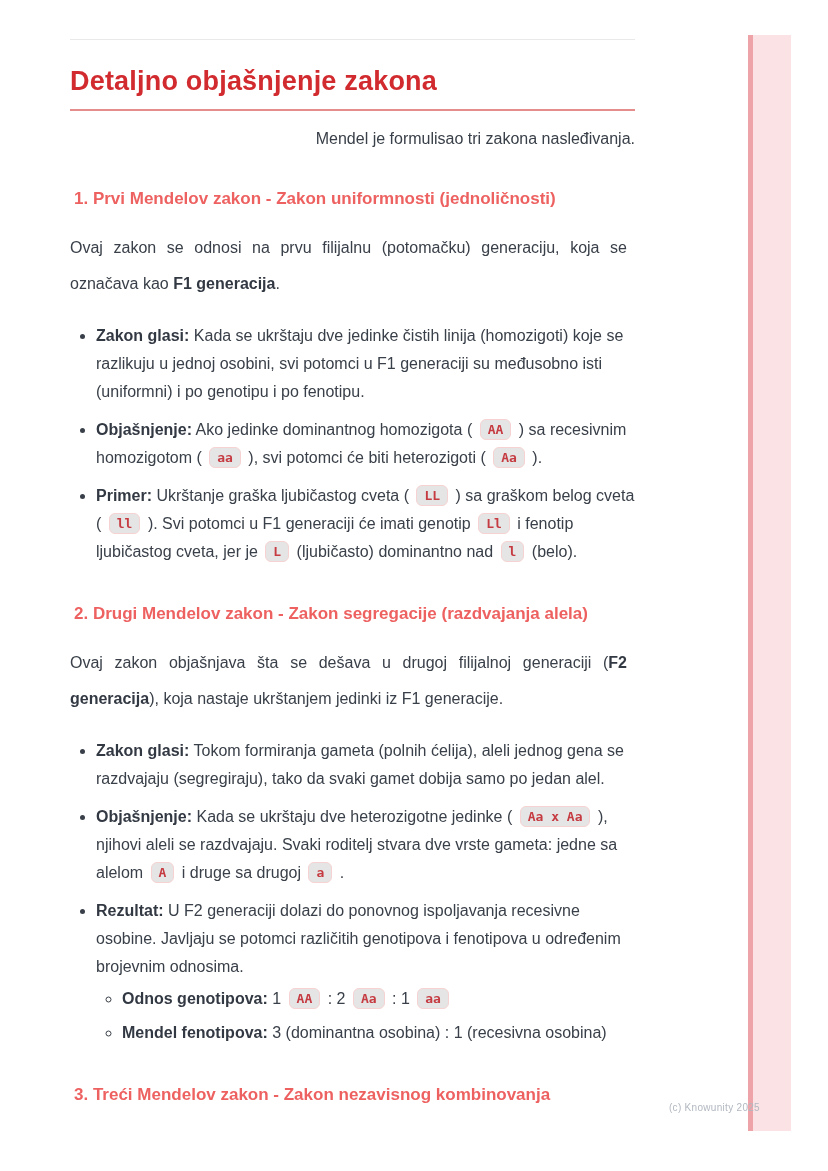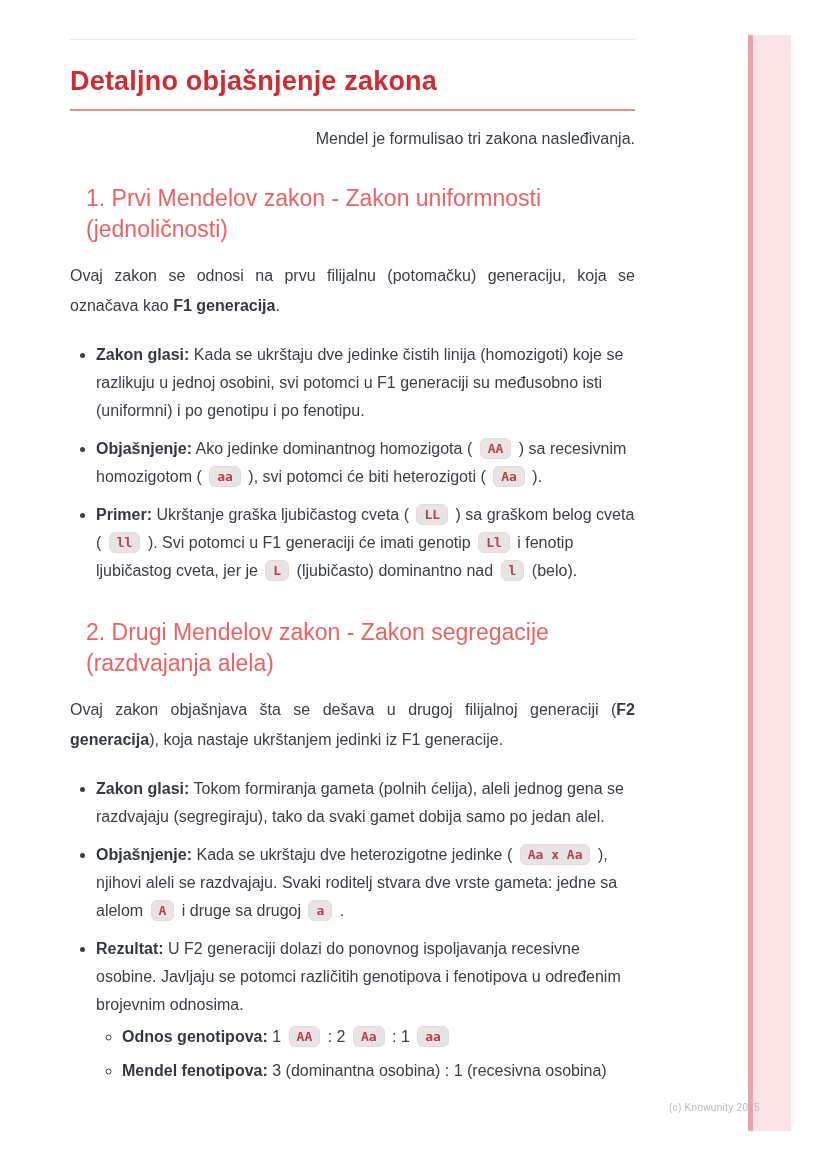--- a/index.html
+++ b/index.html
@@ -30,30 +30,30 @@
     border-bottom: 2px solid #e58c8c;
     letter-spacing: 0.2px;
   }
   .intro {
     margin-top: 16px;
     font-size: 16px;
     line-height: 24px;
     text-align: right;
   }
   section h2 {
-    margin: 32px 0 0 16px;
-    font-size: 23px;
+    margin: 32px 0 0 4px;
+    font-size: 17px;
     line-height: 31px;
-    font-weight: normal;
+    font-weight: bold;
     color: #ee6161;
   }
   section p.para {
-    margin: 16px 0 0 0;
+    margin: 16px 8px 0 0;
     font-size: 16px;
-    line-height: 30px;
+    line-height: 36px;
     text-align: justify;
   }
   ul.main-list {
     margin: 20px 0 0 0;
     padding-left: 26px;
     list-style: disc;
   }
   ul.main-list > li {
     margin-bottom: 10px;
     font-size: 16px;
@@ -130,16 +130,19 @@
         <p class="para"><span>Ovaj zakon objašnjava šta se dešava u drugoj filijalnoj generaciji (</span><strong class="b">F2 generacija</strong><span>), koja nastaje ukrštanjem jedinki iz F1 generacije.</span></p>
         <ul class="main-list">
           <li><strong class="b">Zakon glasi:</strong><span> Tokom formiranja gameta (polnih ćelija), aleli jednog gena se razdvajaju (segregiraju), tako da svaki gamet dobija samo po jedan alel.</span></li>
           <li><strong class="b">Objašnjenje:</strong><span> Kada se ukrštaju dve heterozigotne jedinke ( </span><code class="badge">Aa x Aa</code><span> ), njihovi aleli se razdvajaju. Svaki roditelj stvara dve vrste gameta: jedne sa alelom </span><code class="badge">A</code><span> i druge sa drugoj </span><code class="badge">a</code><span> .</span></li>
           <li><strong class="b">Rezultat:</strong><span> U F2 generaciji dolazi do ponovnog ispoljavanja recesivne osobine. Javljaju se potomci različitih genotipova i fenotipova u određenim brojevnim odnosima.</span><ul class="sub-list">
               <li><strong class="b">Odnos genotipova:</strong><span> 1 </span><code class="badge">AA</code><span> : 2 </span><code class="badge">Aa</code><span> : 1 </span><code class="badge">aa</code></li>
               <li><strong class="b">Mendel fenotipova:</strong><span> 3 (dominantna osobina) : 1 (recesivna osobina)</span></li>
             </ul></li>
         </ul>
       </section>
+      <section>
+        <h2>3. Treći Mendelov zakon - Zakon nezavisnog kombinovanja</h2>
+      </section>
     </div>
 </div>
 
 <div class="credit">(c) Knowunity 2025</div>
 
 </body></html>

